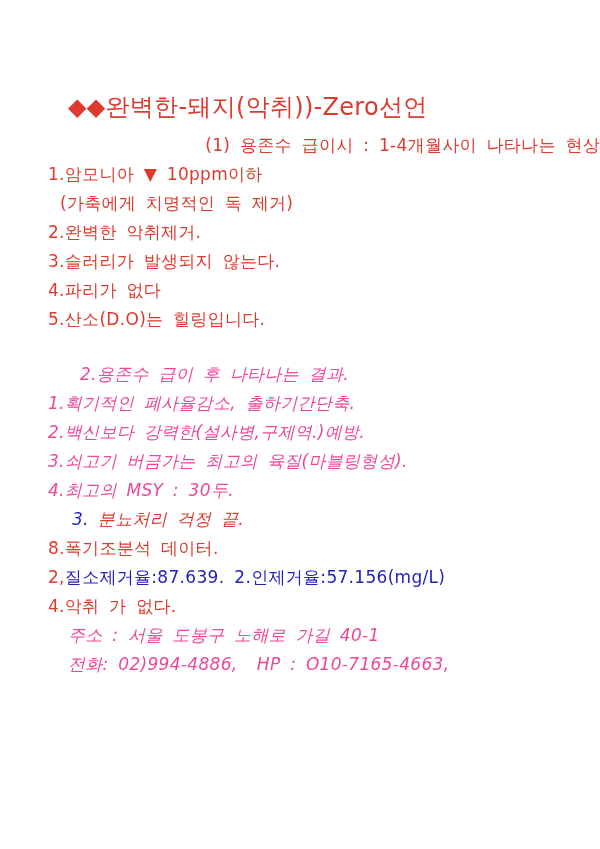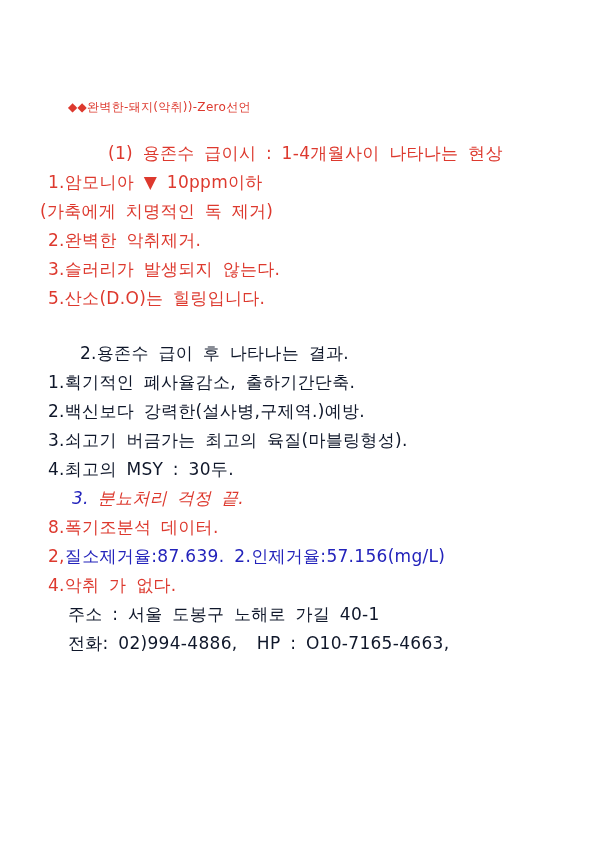--- a/index.html
+++ b/index.html
@@ -13,44 +13,45 @@
     font-family:"DejaVu Sans","Liberation Sans",sans-serif;
     font-size:17px;
     line-height:29px;
     letter-spacing:0.3px;
     word-spacing:4px;
     overflow:hidden;
   }
   .line{white-space:pre;}
   .red{color:#dd392e;}
   .blue{color:#2323bb;}
-  .black{color:#0f172a;}
+  .black{color:#ec4899;font-style:italic;}
   .ind-0{padding-left:68px;}   
-  .ind-h1{padding-left:108px;}  
+  .ind-h1{padding-left:108px;text-align:right;}  
   .ind-item{padding-left:48px;}
-  .ind-paren{padding-left:40px;}
+  .ind-paren{padding-left:60px;}
   .ind-h2{padding-left:80px;}  
   .ind-h3{padding-left:72px;font-style:italic;}  
-  .title-line{margin-bottom:17px;font-size:12px;}
+  .title-line{margin-bottom:9px;font-size:24px;}
   .spacer{height:26px;}
   .h3-text{margin-left:9px;}
   .part2{margin-left:10px;}
 </style>
 </head>
 <body>
 
 <div class="page">
 
   <div class="line red ind-0 title-line">◆◆완벽한-돼지(악취))-Zero선언</div>
 
   <div class="line red ind-h1">(1) 용존수 급이시 : 1-4개월사이 나타나는 현상</div>
   <div class="line red ind-item">1.암모니아 ▼ 10ppm이하</div>
   <div class="line red ind-paren">(가축에게 치명적인 독 제거)</div>
   <div class="line red ind-item">2.완벽한 악취제거.</div>
   <div class="line red ind-item">3.슬러리가 발생되지 않는다.</div>
+  <div class="line red ind-item">4.파리가 없다</div>
   <div class="line red ind-item">5.산소(D.O)는 힐링입니다.</div>
 
   <div class="spacer"></div>
 
   <div class="line black ind-h2">2.용존수 급이 후 나타나는 결과.</div>
   <div class="line black ind-item">1.획기적인 폐사율감소, 출하기간단축.</div>
   <div class="line black ind-item">2.백신보다 강력한(설사병,구제역.)예방.</div>
   <div class="line black ind-item">3.쇠고기 버금가는 최고의 육질(마블링형성).</div>
   <div class="line black ind-item">4.최고의 MSY : 30두.</div>
 

